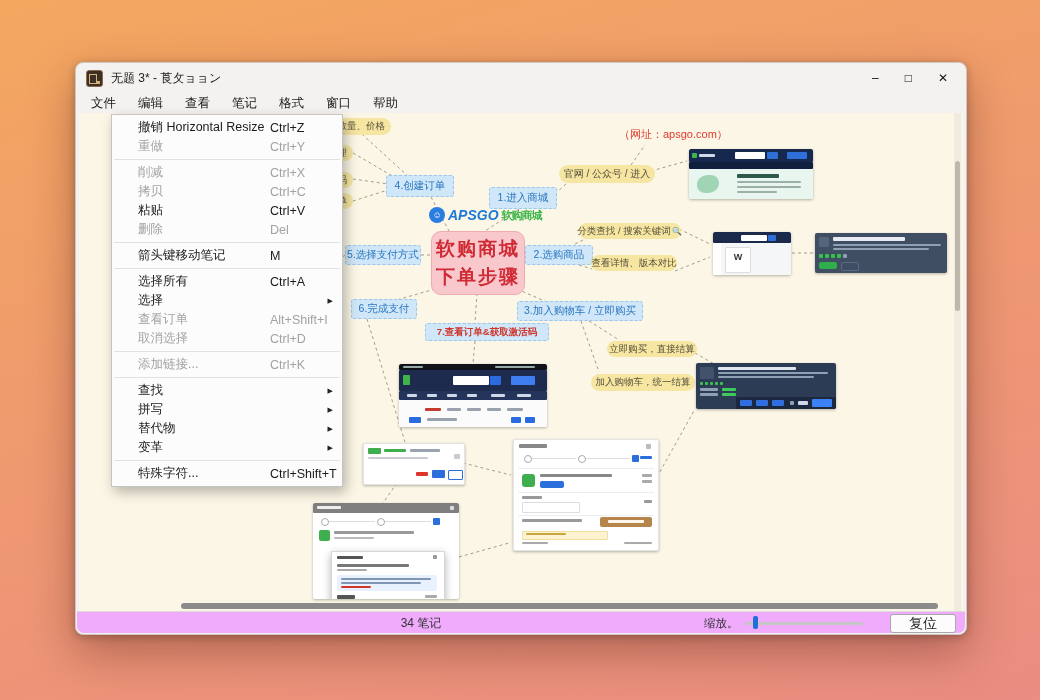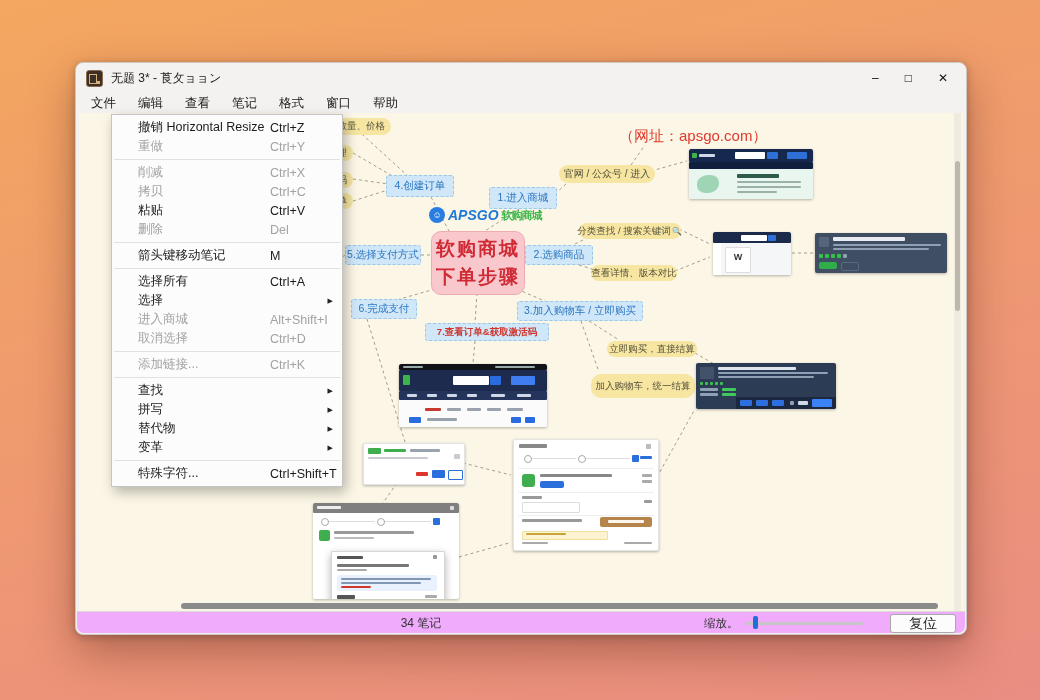--- a/index.html
+++ b/index.html
@@ -33,21 +33,21 @@
   .yn{position:absolute;background:#f6e6a2;border-radius:10px;color:#55503a;font-size:9.5px;
       display:flex;align-items:center;justify-content:center;white-space:nowrap;padding:0 6px;box-sizing:border-box}
   .yn.frag{justify-content:flex-end}
   .cn{position:absolute;left:352px;top:118px;width:92px;height:62px;background:#f8c8cd;border:1px solid #f0aab2;
       border-radius:10px;color:#d02a35;font-weight:bold;font-size:19px;letter-spacing:2px;line-height:1.45;
       display:flex;flex-direction:column;align-items:center;justify-content:center}
   .logo{position:absolute;left:350px;top:92px;height:20px;display:flex;align-items:center;gap:3px}
   .logo .lc{width:16px;height:16px;border-radius:50%;background:#2a7de0;color:#fff;font-size:9px;display:flex;align-items:center;justify-content:center}
   .logo .lb{color:#1c79d8;font-weight:bold;font-style:italic;font-size:14px}
   .logo .lg{color:#3db54a;font-weight:bold;font-size:11px;letter-spacing:-1px}
-  .urlnote{position:absolute;left:540px;top:14px;color:#e03a2e;font-size:15px;white-space:nowrap}
+  .urlnote{position:absolute;left:540px;top:14px;color:#e03a2e;font-size:11px;white-space:nowrap}
   .red7{color:#d0342c !important}
   .th{position:absolute;box-shadow:0 1px 3px rgba(0,0,0,.28);border-radius:2px;overflow:hidden;background:#fff}
   .th div{position:absolute;border-radius:1px}
   .vtrack{position:absolute;right:2px;top:0;width:7px;height:100%;background:#efecdf}
   .vthumb{position:absolute;right:3px;top:48px;width:5px;height:150px;background:#bdb8ab;border-radius:3px}
   .hthumb{position:absolute;left:105px;top:540px;width:757px;height:6px;background:#8b8b8b;border-radius:3px;z-index:40}
   .status{position:absolute;left:1px;right:1px;bottom:1px;height:21px;background:#f0abfc;border-top:1px solid #dcdada;
           border-radius:0 0 7px 7px;font-size:12px;color:#333;z-index:45}
   .status .count{position:absolute;left:0;right:200px;top:3px;text-align:center}
   .zlabel{position:absolute;left:627px;top:4px;font-size:11.5px}
@@ -144,27 +144,27 @@
       <span class="red7" style="font-size:9.5px;font-weight:bold">7.查看订单&amp;获取激活码</span>
       </div>
 
     <div class="yn" style="left:480px;top:52px;width:96px;height:18px;font-size:10px">
       <span>官网 / 公众号 / 进入</span>
       </div>
     <div class="yn" style="left:500px;top:110px;width:102px;height:16px">
       <span>分类查找 / 搜索关键词</span>
         <span style="font-size:8px;margin-left:2px">🔍</span>
       </div>
-    <div class="yn" style="left:512px;top:152px;width:86px;height:16px">
+    <div class="yn" style="left:512px;top:142px;width:86px;height:16px">
       <span>查看详情、版本对比</span>
       </div>
     <div class="yn" style="left:528px;top:228px;width:90px;height:16px">
       <span>立即购买，直接结算</span>
       </div>
-    <div class="yn" style="left:512px;top:261px;width:104px;height:24px">
+    <div class="yn" style="left:512px;top:261px;width:104px;height:17px">
       <span>加入购物车，统一结算</span>
       </div>
 
     <div class="urlnote">（网址：apsgo.com）</div>
 
     <div class="logo">
       <span class="lc">☺</span>
       <span class="lb">APSGO</span>
       <span class="lg">软购商城</span>
     </div>
@@ -383,21 +383,21 @@
     <div class="msep"></div>
     <div class="mrow">
         <span>选择所有</span>
         <span class="sc">Ctrl+A</span>
       </div>
     <div class="mrow">
         <span>选择</span>
         <span class="arr">▶</span>
       </div>
     <div class="mrow dis">
-        <span>进入商城</span>
+        <span>查看订单</span>
         <span class="sc">Alt+Shift+I</span>
       </div>
     <div class="mrow dis">
         <span>取消选择</span>
         <span class="sc">Ctrl+D</span>
       </div>
     <div class="msep"></div>
     <div class="mrow dis">
         <span>添加链接...</span>
         <span class="sc">Ctrl+K</span>

